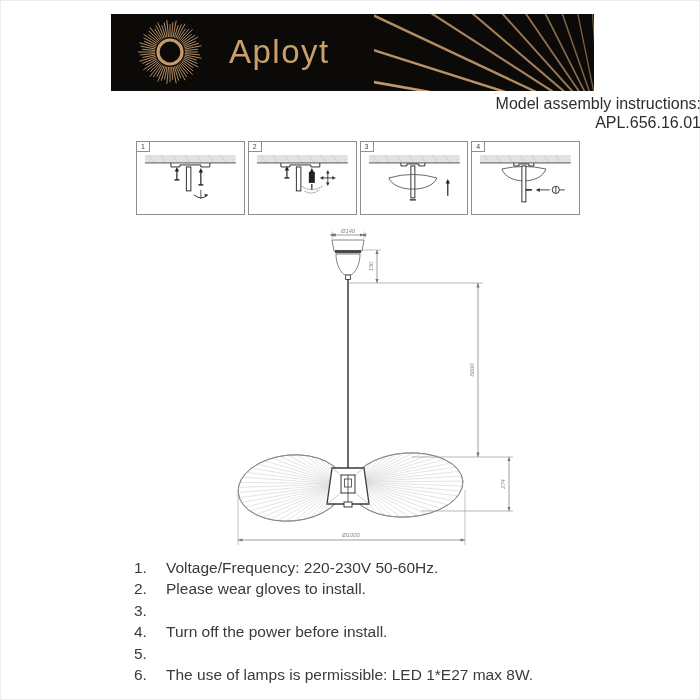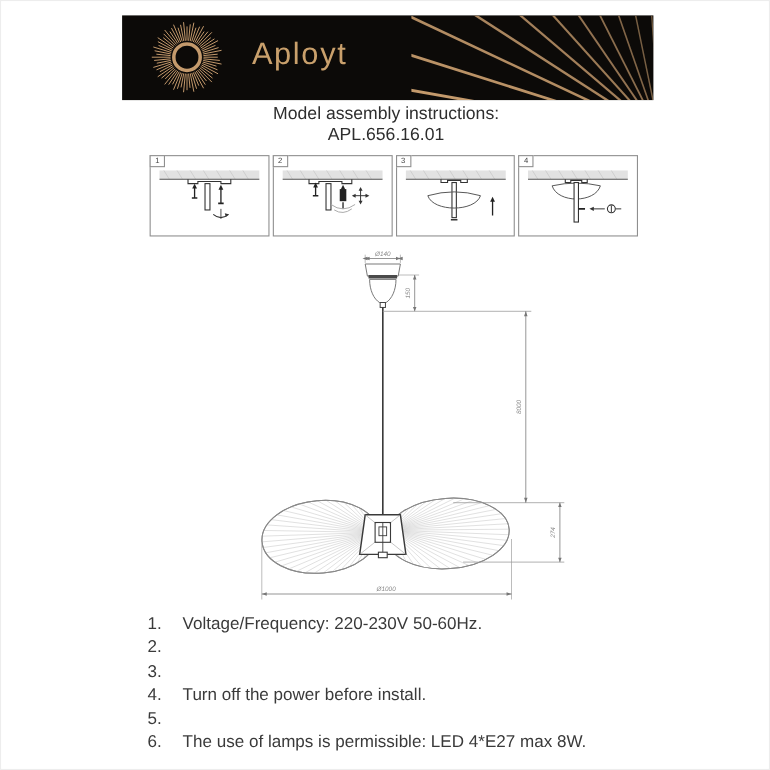--- a/index.html
+++ b/index.html
@@ -10,26 +10,26 @@
   .page-frame{position:absolute;inset:0;border:1px solid #ededed;}
 
   
   .banner{
     position:absolute;left:110px;top:13px;width:483px;height:77px;
     background:#0c0a08;overflow:hidden;
   }
   .logo{position:absolute;left:26px;top:5px;width:66px;height:66px;}
   .brand{
     position:absolute;left:118px;top:19px;
-    font-size:28px;font-weight:400;color:#c9a06c;letter-spacing:1.5px;
+    font-size:33px;font-weight:400;color:#c9a06c;letter-spacing:1.5px;
   }
   .banner-rays{position:absolute;right:0;top:0;height:77px;width:220px;}
 
   
-  .title-block{position:absolute;left:0;top:93px;width:700px;text-align:center;color:#2e2e2e;}
+  .title-block{position:absolute;left:0;top:93px;width:700px;text-align:right;color:#2e2e2e;}
   .title-line1{font-size:16px;line-height:19px;}
   .title-line2{font-size:16px;line-height:19px;}
 
   
   .steps{position:absolute;left:135px;top:140px;width:444px;height:74px;display:flex;gap:3px;}
   .step{flex:1;border:1px solid #8f8f8f;position:relative;background:#fff;}
   .step-num{
     position:absolute;left:-1px;top:-1px;width:12px;height:9px;
     border:1px solid #8f8f8f;background:#fff;color:#444;
     font-size:7px;line-height:9px;text-align:center;
@@ -370,30 +370,31 @@
     <text class="dim-text" x="220" y="311" text-anchor="middle">Ø1000</text>
   </svg>
 
   <div class="instructions">
     <div class="inst-row">
       <span class="inst-num">1.</span>
       <span class="inst-text">Voltage/Frequency: 220-230V 50-60Hz.</span>
     </div>
     <div class="inst-row">
       <span class="inst-num">2.</span>
+      <span class="inst-text">Please wear gloves to install.</span>
     </div>
     <div class="inst-row">
       <span class="inst-num">3.</span>
     </div>
     <div class="inst-row">
       <span class="inst-num">4.</span>
       <span class="inst-text">Turn off the power before install.</span>
     </div>
     <div class="inst-row">
       <span class="inst-num">5.</span>
     </div>
     <div class="inst-row">
       <span class="inst-num">6.</span>
-      <span class="inst-text">The use of lamps is permissible: LED 4*E27 max 8W.</span>
+      <span class="inst-text">The use of lamps is permissible: LED 1*E27 max 8W.</span>
     </div>
   </div>
 
 </div>
 
 </body></html>

